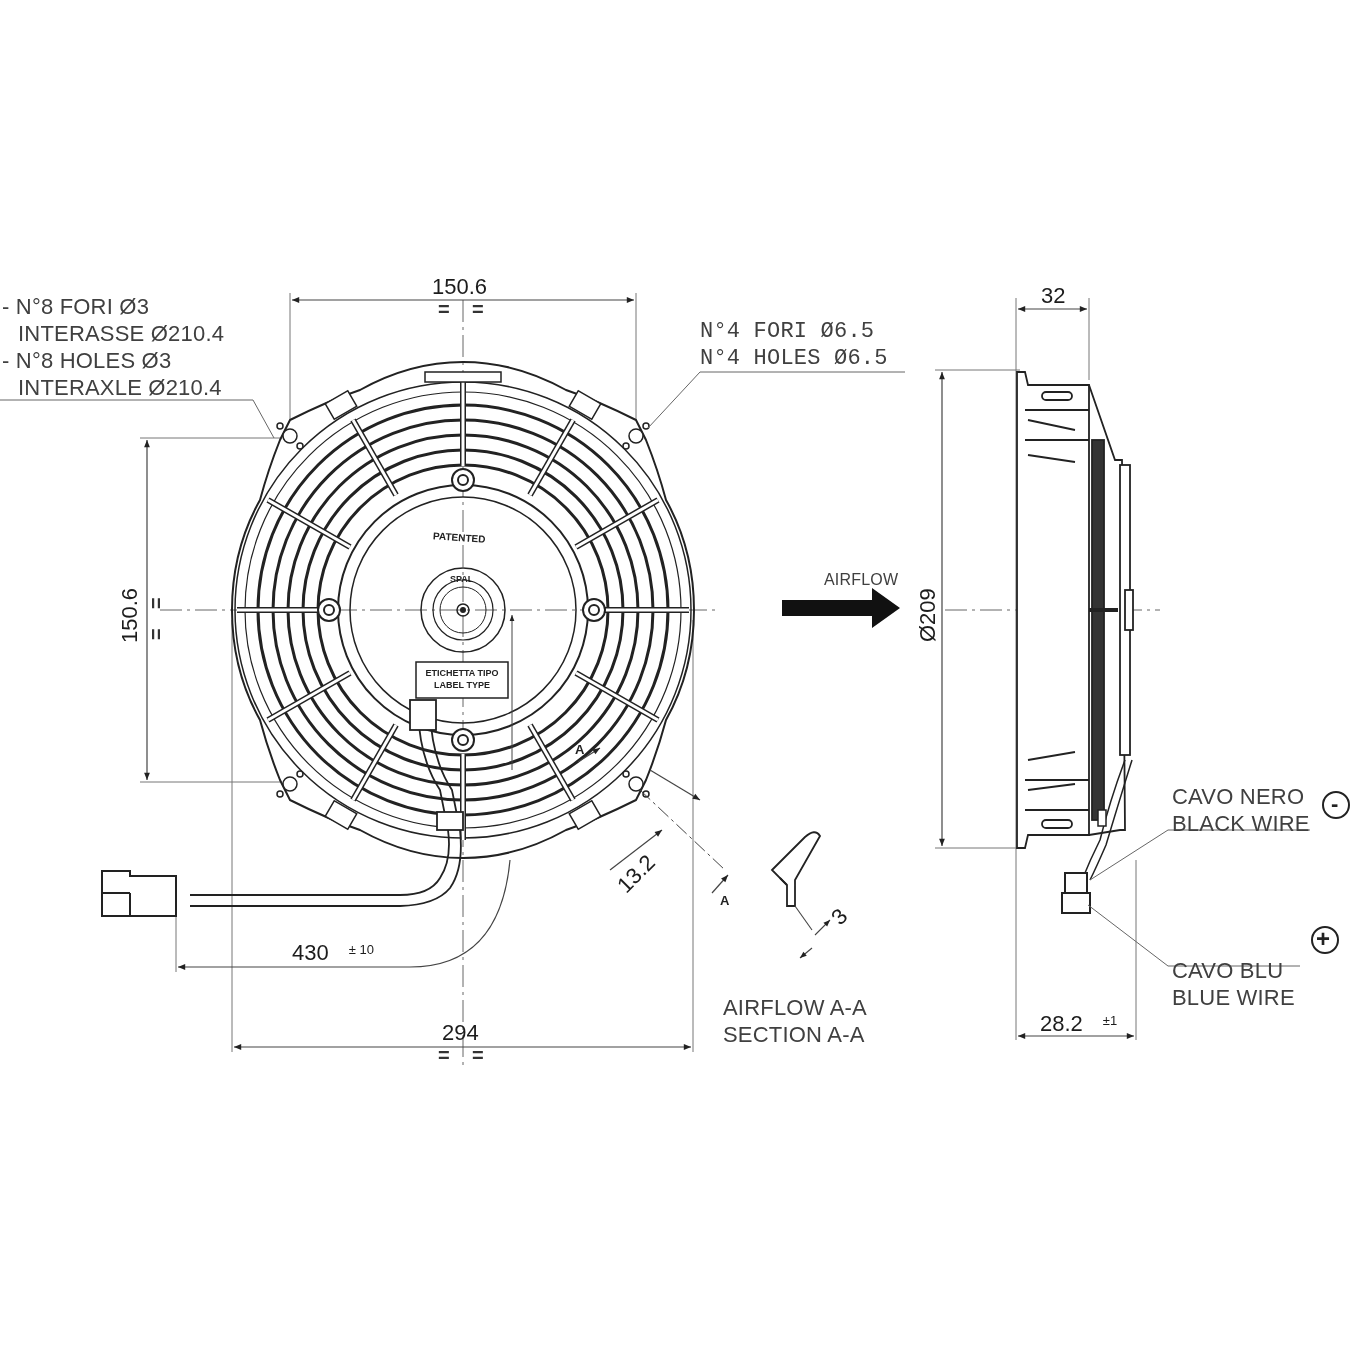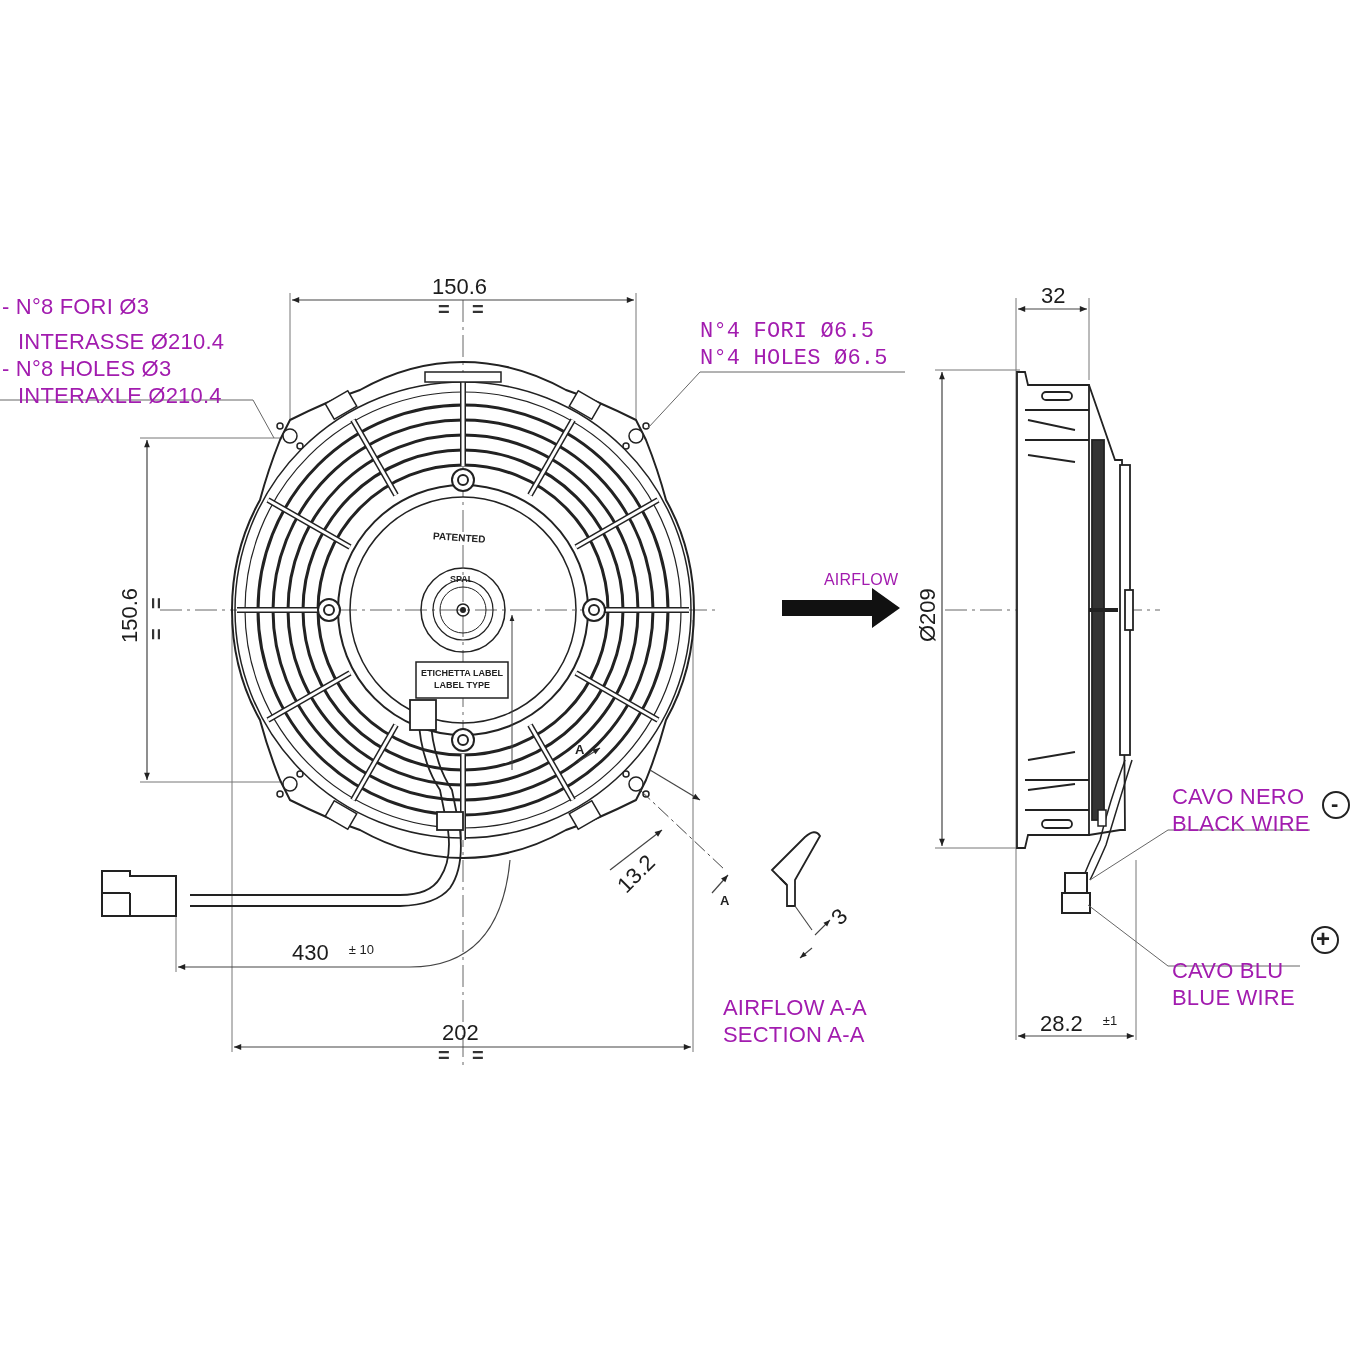--- a/index.html
+++ b/index.html
@@ -1,18 +1,18 @@
 <!DOCTYPE html>
 <html><head>
 <meta charset="utf-8">
 <style>
   html,body{margin:0;padding:0;background:#ffffff;}
   body{width:1350px;height:1350px;position:relative;overflow:hidden;font-family:"Liberation Sans",sans-serif;color:#1a1a1a;}
   svg{position:absolute;left:0;top:0;}
-  .lbl{position:absolute;font-family:"Liberation Sans",sans-serif;font-size:22px;line-height:27px;color:#a21caf;white-space:nowrap;letter-spacing:0.2px;}
+  .lbl{position:absolute;font-family:"Liberation Sans",sans-serif;font-size:22px;line-height:27px;color:#404040;white-space:nowrap;letter-spacing:0.2px;}
   .dim{position:absolute;font-family:"Liberation Sans",sans-serif;font-size:22px;color:#1c1c1c;white-space:nowrap;}
   .tol{font-size:13px;vertical-align:6px;margin-left:20px;}
   .rot{transform-origin:0 0;}
   .small{position:absolute;font-family:"Liberation Sans",sans-serif;font-weight:bold;color:#222;white-space:nowrap;}
   .eq{position:absolute;font-family:"Liberation Sans",sans-serif;font-size:20px;font-weight:bold;color:#333;}
 </style>
 </head>
 <body>
 
 <svg width="1350" height="1350" viewBox="0 0 1350 1350">
@@ -220,48 +220,48 @@
     <line x1="1168" y1="966" x2="1088" y2="905"></line>
   </g>
   <g stroke="#222" stroke-width="2" fill="#fff">
     <circle cx="1336" cy="805" r="13"></circle>
     <circle cx="1325" cy="940" r="13"></circle>
   </g>
 </svg>
 
 <div class="lbl" style="left:2px;top:293px;">
   <div>- N°8 FORI Ø3</div>
-  <div style="padding-left:16px;margin-top:8px;">INTERASSE Ø210.4</div>
+  <div style="padding-left:16px;">INTERASSE Ø210.4</div>
   <div>- N°8 HOLES Ø3</div>
   <div style="padding-left:16px;">INTERAXLE Ø210.4</div>
 </div>
 
 <div class="lbl" style="left:700px;top:318px;font-family:Liberation Mono, monospace;">
   <div>N°4 FORI Ø6.5</div>
   <div>N°4 HOLES Ø6.5</div>
 </div>
 
 <div class="dim" style="left:432px;top:274px;">150.6</div>
 <div class="eq" style="left:438px;top:298px;">=</div>
 <div class="eq" style="left:472px;top:298px;">=</div>
 
 <div class="dim rot" style="left:117px;top:643px;transform:rotate(-90deg);">150.6</div>
 <div class="eq rot" style="left:145px;top:609px;transform:rotate(-90deg);">=</div>
 <div class="eq rot" style="left:145px;top:640px;transform:rotate(-90deg);">=</div>
 
 <div class="small" style="left:433px;top:532px;font-size:10px;transform:rotate(4deg);">PATENTED</div>
 <div class="small" style="left:450px;top:574px;font-size:9px;">SPAL</div>
 <div class="small" style="left:418px;top:667px;width:88px;text-align:center;font-size:9px;line-height:12px;">
-  <div>ETICHETTA LABEL</div>
+  <div>ETICHETTA TIPO</div>
   <div>LABEL TYPE</div>
 </div>
 
 <div class="dim" style="left:292px;top:940px;"><span>430</span><span class="tol">± 10</span></div>
 
-<div class="dim" style="left:442px;top:1020px;">202</div>
+<div class="dim" style="left:442px;top:1020px;">294</div>
 <div class="eq" style="left:438px;top:1044px;">=</div>
 <div class="eq" style="left:472px;top:1044px;">=</div>
 
 <div class="dim rot" style="left:612px;top:880px;transform:rotate(-45deg);">13.2</div>
 <div class="small" style="left:575px;top:742px;font-size:13px;">A</div>
 <div class="small" style="left:720px;top:893px;font-size:13px;">A</div>
 
 <div class="dim rot" style="left:826px;top:912px;transform:rotate(-45deg);">3</div>
 
 <div class="lbl" style="left:723px;top:994px;">

